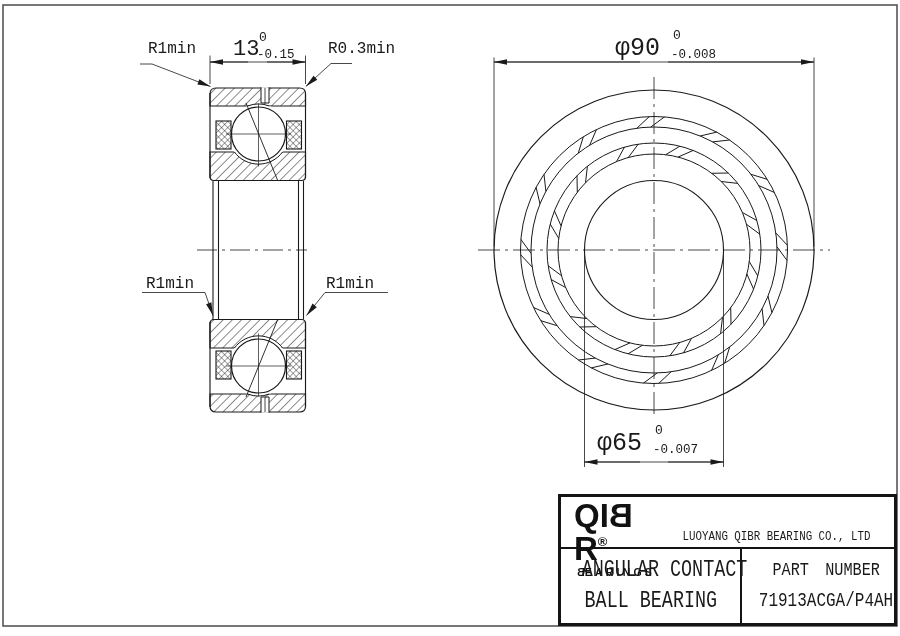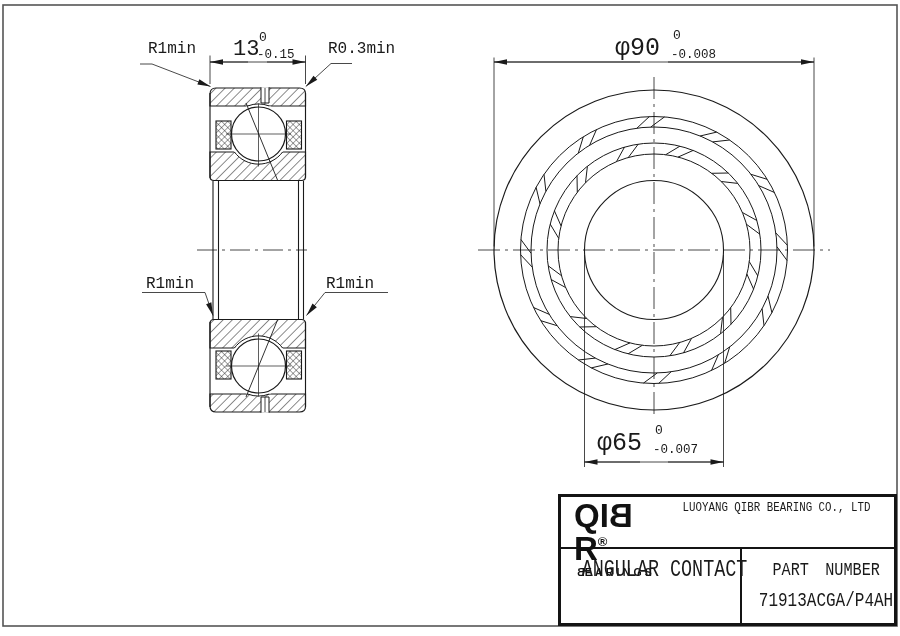--- a/index.html
+++ b/index.html
@@ -13,21 +13,21 @@
       border:3px solid #141414;box-sizing:border-box;display:flex;flex-direction:column;background:#fff;}
   .tb-top{height:52px;border-bottom:2px solid #141414;box-sizing:border-box;display:flex;}
   .tb-logo{width:138px;padding:2px 0 0 13px;box-sizing:border-box;}
   .logo-word{font-family:"Liberation Sans","DejaVu Sans",sans-serif;font-weight:800;
       font-size:33px;line-height:33px;letter-spacing:0px;color:#111;}
   .logo-reg{font-family:"Liberation Sans",sans-serif;font-weight:700;font-size:13px;
       vertical-align:14px;color:#111;}
   .logo-sub{font-family:"Liberation Sans","DejaVu Sans",sans-serif;font-weight:700;
       font-size:10.5px;letter-spacing:3.2px;color:#111;margin-top:1px;}
   .mirror{display:inline-block;transform:scaleX(-1);}
-  .tb-company{flex:1;text-align:center;padding-top:0;}
+  .tb-company{flex:1;text-align:center;padding-top:0;margin-top:29px;}
   .tb-company div{line-height:21px;font-size:13.5px;white-space:nowrap;}
   .sq{display:inline-block;transform:scaleX(0.8);transform-origin:center;white-space:nowrap;}
   .tb-bottom{flex:1;display:flex;}
   .tb-product{width:181px;border-right:2px solid #141414;box-sizing:border-box;
       text-align:center;padding-top:6px;}
   .tb-product div{font-size:23px;line-height:31px;white-space:nowrap;}
   .tb-part{flex:1;text-align:center;padding-top:6px;}
   .tb-part .pn-label{font-size:19px;line-height:30px;word-spacing:9px;white-space:nowrap;}
   .tb-part .pn-value{font-size:20px;line-height:32px;white-space:nowrap;}
 </style>
@@ -223,20 +223,21 @@
       </div>
       <div class="logo-sub"><span class="mirror">B</span><span>EARINGS</span></div>
     </div>
     <div class="tb-company">
       <div><span class="sq">LUOYANG QIBR BEARING CO., LTD</span></div>
     </div>
   </div>
   <div class="tb-bottom">
     <div class="tb-product">
       <div><span class="sq">ANGULAR CONTACT</span></div>
+      <div><span class="sq">BALL BEARING</span></div>
     </div>
     <div class="tb-part">
       <div class="pn-label"><span class="sq">PART NUMBER</span></div>
       <div class="pn-value"><span class="sq">71913ACGA/P4AH</span></div>
     </div>
   </div>
 </div>
 </div>
 
 </body></html>

